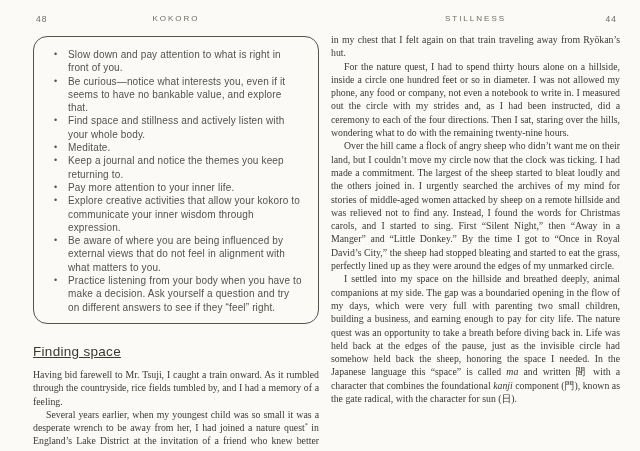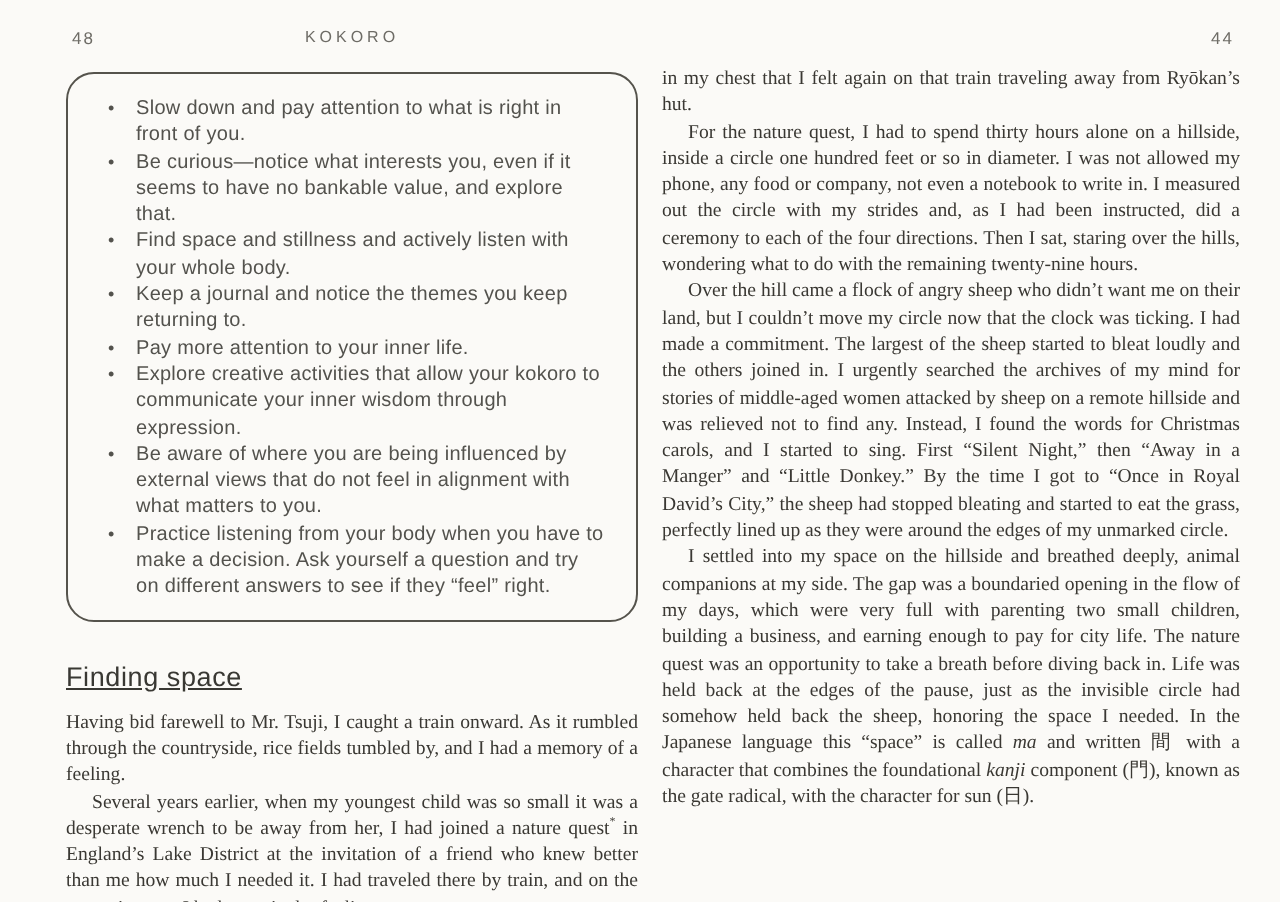--- a/index.html
+++ b/index.html
@@ -81,38 +81,40 @@
     <div class="running-row">
       <span class="page-num page-num-left">48</span>
       <span class="running-head">KOKORO</span>
     </div>
 
     <div class="tune-box">
       <ul class="bullets">
         <li>Slow down and pay attention to what is right in front of you.</li>
         <li>Be curious—notice what interests you, even if it seems to have no bankable value, and explore that.</li>
         <li>Find space and stillness and actively listen with your whole body.</li>
+        <li>Meditate.</li>
         <li>Keep a journal and notice the themes you keep returning to.</li>
         <li>Pay more attention to your inner life.</li>
         <li>Explore creative activities that allow your kokoro to communicate your inner wisdom through expression.</li>
         <li>Be aware of where you are being influenced by external views that do not feel in alignment with what matters to you.</li>
         <li>Practice listening from your body when you have to make a decision. Ask yourself a question and try on different answers to see if they “feel” right.</li>
       </ul>
     </div>
 
     <h2 class="section-heading">Finding space</h2>
 
     <div class="body">
       <p><span>Having bid farewell to Mr. Tsuji, I caught a train onward. As it rumbled through the countryside, rice fields tumbled by, and I had a memory of a feeling.</span></p>
       <p class="indent"><span>Several years earlier, when my youngest child was so small it was a desperate wrench to be away from her, I had joined a nature quest</span><sup>*</sup><span> in England’s Lake District at the invitation of a friend who knew better than me how much I needed it. I had traveled there by train, and on the return journey I had a particular feeling</span></p>
     </div>
   </div>
 
   <div class="page page-right">
     <div class="running-row">
+      <span class="running-head">STILLNESS</span>
       <span class="page-num page-num-right">44</span>
     </div>
 
     <div class="body" style="margin-top:7px;">
       <p><span>in my chest that I felt again on that train traveling away from Ryōkan’s hut.</span></p>
       <p class="indent"><span>For the nature quest, I had to spend thirty hours alone on a hillside, inside a circle one hundred feet or so in diameter. I was not allowed my phone, any food or company, not even a notebook to write in. I measured out the circle with my strides and, as I had been instructed, did a ceremony to each of the four directions. Then I sat, staring over the hills, wondering what to do with the remaining twenty-nine hours.</span></p>
       <p class="indent"><span>Over the hill came a flock of angry sheep who didn’t want me on their land, but I couldn’t move my circle now that the clock was ticking. I had made a commitment. The largest of the sheep started to bleat loudly and the others joined in. I urgently searched the archives of my mind for stories of middle-aged women attacked by sheep on a remote hillside and was relieved not to find any. Instead, I found the words for Christmas carols, and I started to sing. First “Silent Night,” then “Away in a Manger” and “Little Donkey.” By the time I got to “Once in Royal David’s City,” the sheep had stopped bleating and started to eat the grass, perfectly lined up as they were around the edges of my unmarked circle.</span></p>
       <p class="indent"><span>I settled into my space on the hillside and breathed deeply, animal companions at my side. The gap was a boundaried opening in the flow of my days, which were very full with parenting two small children, building a business, and earning enough to pay for city life. The nature quest was an opportunity to take a breath before diving back in. Life was held back at the edges of the pause, just as the invisible circle had somehow held back the sheep, honoring the space I needed. In the Japanese language this “space” is called </span><em>ma</em><span> and written 間 with a character that combines the foundational </span><em>kanji</em><span> component (門), known as the gate radical, with the character for sun (日).</span></p>
     </div>
   </div>

